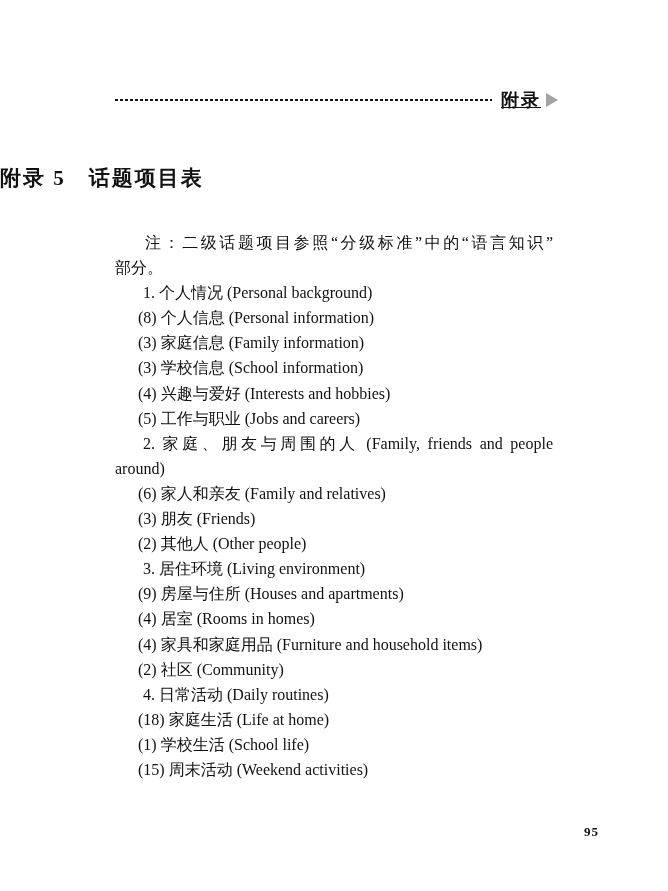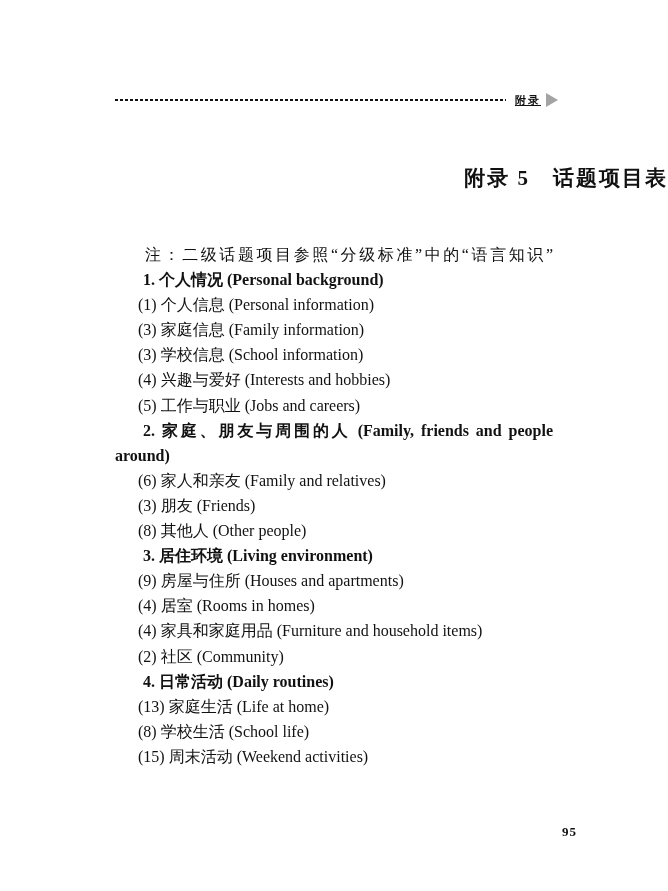--- a/index.html
+++ b/index.html
@@ -27,116 +27,116 @@
     align-items: center;
   }
   .dotted-line {
     flex: 1;
     height: 2px;
     background-image: repeating-linear-gradient(to right, #111 0 3px, transparent 3px 5px);
     margin-right: 9px;
   }
   .header-label {
     font-weight: bold;
-    font-size: 11px;
+    font-size: 18px;
     letter-spacing: 2px;
     font-family: "Liberation Sans", "DejaVu Sans", sans-serif;
     white-space: nowrap;
     text-decoration: underline;
   }
   .triangle-icon {
     width: 0;
     height: 0;
     border-left: 12px solid #a3a3a3;
     border-top: 7px solid transparent;
     border-bottom: 7px solid transparent;
     margin-left: 5px;
   }
   
   .title {
     position: absolute;
     top: 164px;
     left: 0;
     width: 668px;
     margin: 0;
-    text-align: right;
+    text-align: left;
     font-size: 21px;
     font-weight: bold;
     letter-spacing: 2px;
     white-space: pre;
   }
   
   .body-col {
     position: absolute;
     top: 230px;
     left: 115px;
     width: 438px;
     font-size: 16px;
     line-height: 25.1px;
-    margin-top: 12px;
   }
   .line {
     margin: 0;
     white-space: nowrap;
   }
-  .bold { font-weight: bold; }
+  .bold { font-weight: normal; }
   .ind-note { text-indent: 30px; }
   .ind-h { text-indent: 28px; }
   .ind-i { text-indent: 23px; }
   .stretch {
     white-space: normal;
     text-align: justify;
     text-align-last: justify;
   }
   
   .page-number {
     position: absolute;
     top: 824px;
-    left: 562px;
+    left: 584px;
     font-size: 13px;
     font-weight: bold;
     letter-spacing: 1px;
   }
 </style>
 </head>
 <body>
 
 <div class="page">
 
   <div class="header-row">
     <div class="dotted-line"></div>
     <span class="header-label">附录</span>
     <span class="triangle-icon"></span>
   </div>
 
   <h1 class="title">附录 5　话题项目表</h1>
 
   <div class="body-col">
     <p class="line ind-note stretch">注：二级话题项目参照“分级标准”中的“语言知识”</p>
+    <p class="line">部分。</p>
 
     <p class="line bold ind-h">1. 个人情况 (Personal background)</p>
-    <p class="line ind-i">(1) 个人信息 (Personal information)</p>
+    <p class="line ind-i">(8) 个人信息 (Personal information)</p>
     <p class="line ind-i">(3) 家庭信息 (Family information)</p>
     <p class="line ind-i">(3) 学校信息 (School information)</p>
     <p class="line ind-i">(4) 兴趣与爱好 (Interests and hobbies)</p>
     <p class="line ind-i">(5) 工作与职业 (Jobs and careers)</p>
 
     <p class="line bold ind-h stretch">2. 家庭、朋友与周围的人 (Family, friends and people</p>
     <p class="line bold">around)</p>
     <p class="line ind-i">(6) 家人和亲友 (Family and relatives)</p>
     <p class="line ind-i">(3) 朋友 (Friends)</p>
-    <p class="line ind-i">(8) 其他人 (Other people)</p>
+    <p class="line ind-i">(2) 其他人 (Other people)</p>
 
     <p class="line bold ind-h">3. 居住环境 (Living environment)</p>
     <p class="line ind-i">(9) 房屋与住所 (Houses and apartments)</p>
     <p class="line ind-i">(4) 居室 (Rooms in homes)</p>
     <p class="line ind-i">(4) 家具和家庭用品 (Furniture and household items)</p>
     <p class="line ind-i">(2) 社区 (Community)</p>
 
     <p class="line bold ind-h">4. 日常活动 (Daily routines)</p>
-    <p class="line ind-i">(13) 家庭生活 (Life at home)</p>
-    <p class="line ind-i">(8) 学校生活 (School life)</p>
+    <p class="line ind-i">(18) 家庭生活 (Life at home)</p>
+    <p class="line ind-i">(1) 学校生活 (School life)</p>
     <p class="line ind-i">(15) 周末活动 (Weekend activities)</p>
   </div>
 
   <div class="page-number">95</div>
 
 </div>
 
 </body></html>

